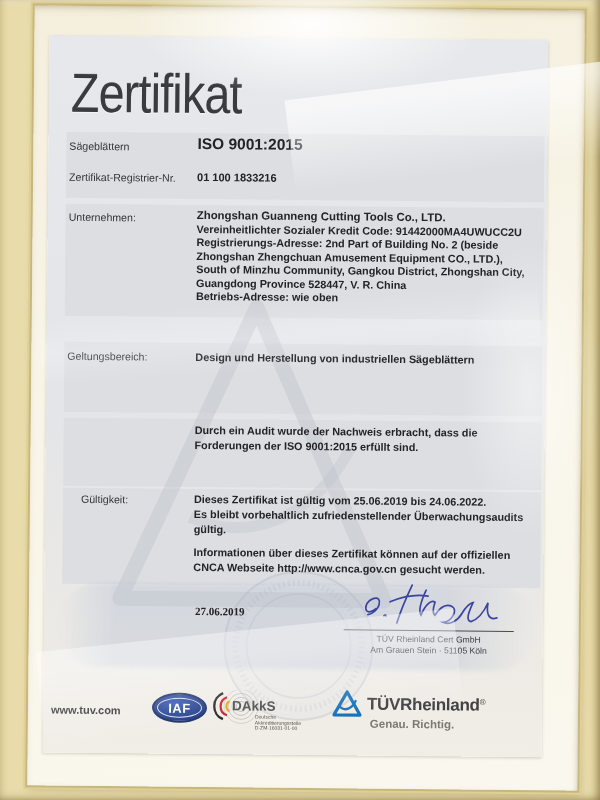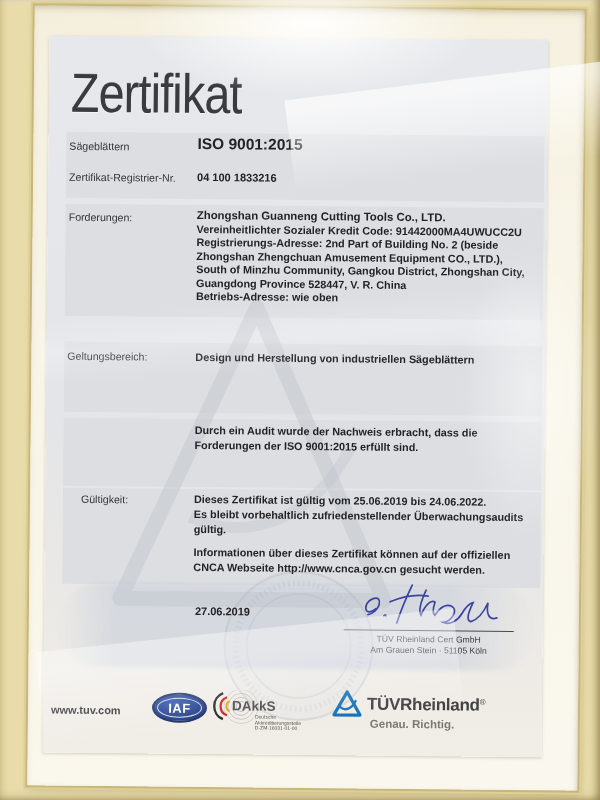--- a/index.html
+++ b/index.html
@@ -104,23 +104,23 @@
         <circle cx="80" cy="80" r="74" fill="rgba(190,200,214,0.10)" stroke="rgba(168,176,190,0.30)" stroke-width="2"></circle>
         <circle cx="80" cy="80" r="52" fill="none" stroke="rgba(168,176,190,0.25)" stroke-width="1.5"></circle>
         <circle cx="80" cy="80" r="63" fill="none" stroke="rgba(168,176,190,0.18)" stroke-width="6" stroke-dasharray="2 3"></circle>
       </svg>
 
       <h1 class="title">Zertifikat</h1>
 
       <div class="txt label" style="left:21px;top:104px;">Sägeblättern</div>
       <div class="txt val" style="left:149px;top:98px;font-size:15.5px;">ISO 9001:2015</div>
       <div class="txt label" style="left:21px;top:135px;">Zertifikat-Registrier-Nr.</div>
-      <div class="txt val" style="left:149px;top:134px;">04 100 1833216</div>
-
-      <div class="txt label" style="left:21px;top:175px;">Forderungen:</div>
+      <div class="txt val" style="left:149px;top:134px;">01 100 1833216</div>
+
+      <div class="txt label" style="left:21px;top:175px;">Unternehmen:</div>
       <div class="txt company val" style="left:149px;top:172px;">
         <div style="font-size:11.4px;">Zhongshan Guanneng Cutting Tools Co., LTD.</div>
         <div>Vereinheitlichter Sozialer Kredit Code: 91442000MA4UWUCC2U</div>
         <div>Registrierungs-Adresse: 2nd Part of Building No. 2 (beside</div>
         <div>Zhongshan Zhengchuan Amusement Equipment CO., LTD.),</div>
         <div>South of Minzhu Community, Gangkou District, Zhongshan City,</div>
         <div>Guangdong Province 528447, V. R. China</div>
         <div>Betriebs-Adresse: wie oben</div>
       </div>
 
@@ -136,21 +136,21 @@
       <div class="txt val para lines" style="left:149px;top:455px;">
         <div>Dieses Zertifikat ist gültig vom 25.06.2019 bis 24.06.2022.</div>
         <div>Es bleibt vorbehaltlich zufriedenstellender Überwachungsaudits</div>
         <div>gültig.</div>
       </div>
       <div class="txt val para lines" style="left:149px;top:508px;">
         <div>Informationen über dieses Zertifikat können auf der offiziellen</div>
         <div>CNCA Webseite http://www.cnca.gov.cn gesucht werden.</div>
       </div>
 
-      <div class="txt val" style="left:151px;top:568px;">27.06.2019</div>
+      <div class="txt val" style="left:151px;top:568px;font-family:Liberation Serif, serif;">27.06.2019</div>
       <svg class="sig-svg" width="150" height="56" viewBox="0 0 150 56">
         <path d="M22 34 C10 44 8 28 19 24 C30 20 26 38 14 40 M30 41 C31 40 32 40 32 41
                  M58 10 C51 25 46 38 43 48 M36 27 C50 21 62 19 74 21
                  M72 15 C67 26 64 35 67 40 C71 30 77 24 81 27 C79 33 78 38 81 40
                  C86 32 92 28 98 31 C104 35 98 46 89 47 C96 50 104 45 108 38
                  C112 31 115 28 119 27 C114 38 112 45 117 46 C124 44 130 36 134 27
                  C132 38 135 45 143 42" fill="none" stroke="#3b44a0" stroke-width="1.7" stroke-linecap="round"></path>
       </svg>
       <div class="sig-line"></div>
       <div class="sig-block">

